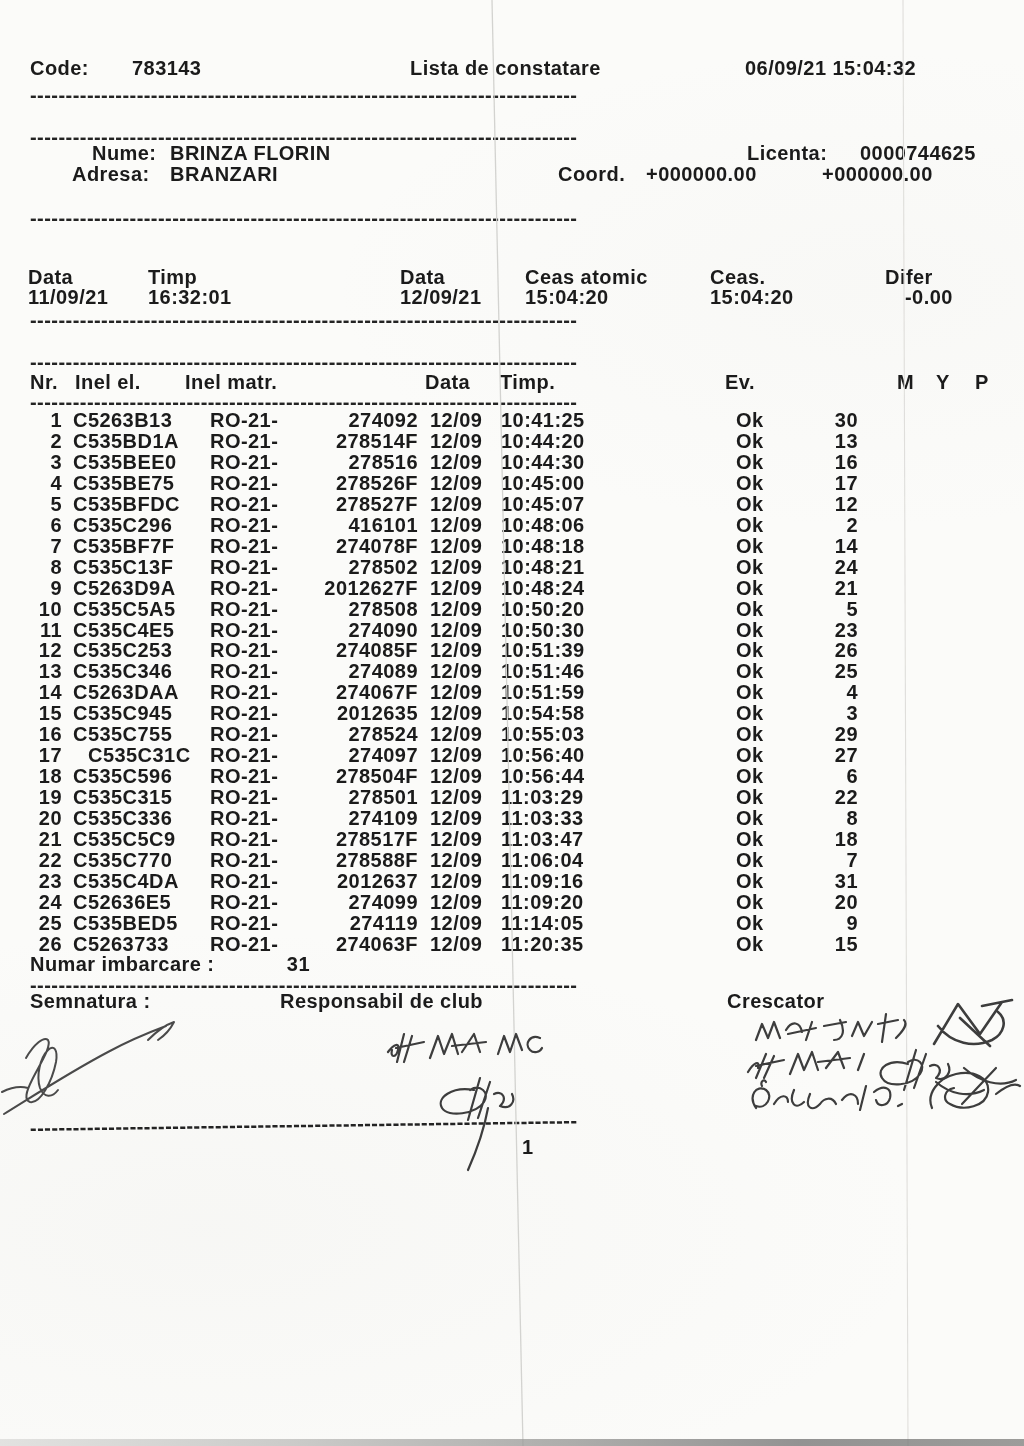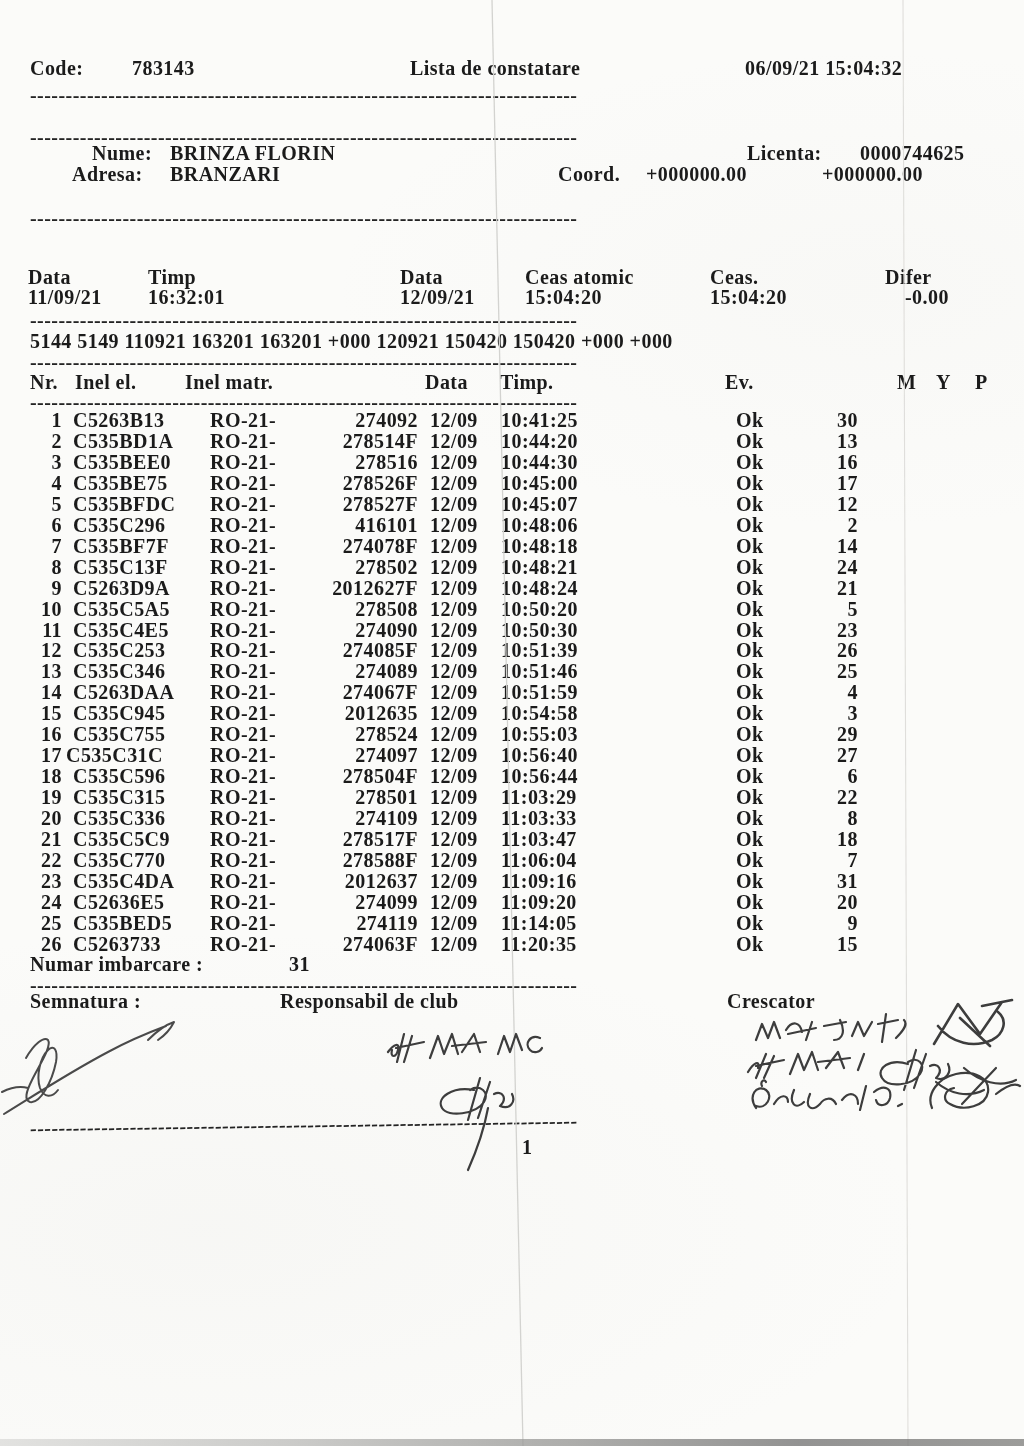--- a/index.html
+++ b/index.html
@@ -6,21 +6,21 @@
   html,body{margin:0;padding:0;background:#e8e8e6;}
   .page{
     position:relative;
     width:1024px;height:1446px;
     margin:0 auto;
     background:
       radial-gradient(1200px 500px at 20% 85%, rgba(210,210,205,0.10), transparent 60%),
       radial-gradient(900px 400px at 85% 20%, rgba(215,215,210,0.08), transparent 60%),
       #fbfbf9;
     overflow:hidden;
-    font-family:Liberation Serif, serif;
+    font-family:Liberation Sans, sans-serif;
     font-weight:700;
     font-size:20px;
     letter-spacing:0.45px;
     color:#1b1b1b;
   }
   .ln{position:absolute;left:0;width:1024px;height:22px;white-space:pre;}
   .f{position:absolute;top:0;display:inline-block;white-space:pre;}
   .ra{text-align:right;}
   .sep{
     position:absolute;left:30px;width:994px;height:22px;
@@ -78,23 +78,20 @@
   <div class="ln" style="top:286px">
     <span class="f" style="left:28px">11/09/21</span>
     <span class="f" style="left:148px">16:32:01</span>
     <span class="f" style="left:400px">12/09/21</span>
     <span class="f" style="left:525px">15:04:20</span>
     <span class="f" style="left:710px">15:04:20</span>
     <span class="f" style="left:905px">-0.00</span>
   </div>
   <div class="sep" style="top:309px">-----------------------------------------------------------------------------</div>
 
-  <div class="ln" style="top:330px">
-    <span class="f" style="left:30px">5144 5149 110921 163201 163201 +000 120921 150420 150420 +000 +000</span>
-  </div>
   <div class="sep" style="top:351px">-----------------------------------------------------------------------------</div>
 
   <div class="ln" style="top:371px">
     <span class="f" style="left:30px">Nr.</span>
     <span class="f" style="left:75px">Inel el.</span>
     <span class="f" style="left:185px">Inel matr.</span>
     <span class="f" style="left:425px">Data</span>
     <span class="f" style="left:500px">Timp.</span>
     <span class="f" style="left:725px">Ev.</span>
     <span class="f" style="left:897px">M</span>
@@ -275,21 +272,21 @@
       <span class="f" style="left:210px">RO-21-</span>
       <span class="f ra" style="left:296px;width:122px">278524</span>
       <span class="f" style="left:430px">12/09</span>
       <span class="f" style="left:501px">10:55:03</span>
       <span class="f" style="left:736px">Ok</span>
       <span class="f ra" style="left:796px;width:62px">29</span>
     </div>
 
     <div class="ln row" style="top: 744.2px;">
       <span class="f ra" style="left:30px;width:32px">17</span>
-      <span class="f" style="left:66px">C535C31C</span>
+      <span class="f" style="left:88px">C535C31C</span>
       <span class="f" style="left:210px">RO-21-</span>
       <span class="f ra" style="left:296px;width:122px">274097</span>
       <span class="f" style="left:430px">12/09</span>
       <span class="f" style="left:501px">10:56:40</span>
       <span class="f" style="left:736px">Ok</span>
       <span class="f ra" style="left:796px;width:62px">27</span>
     </div>
 
     <div class="ln row" style="top: 765.15px;">
       <span class="f ra" style="left:30px;width:32px">18</span>

